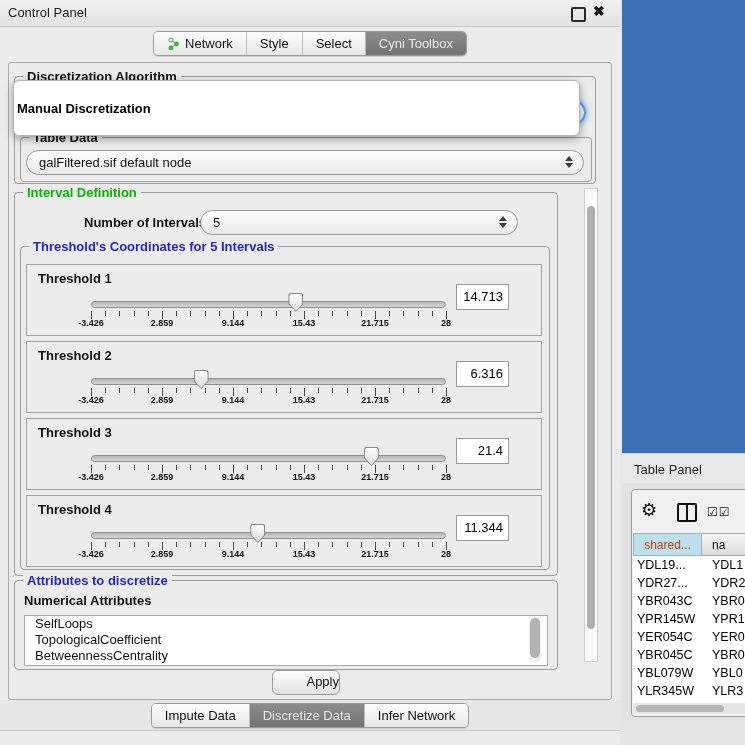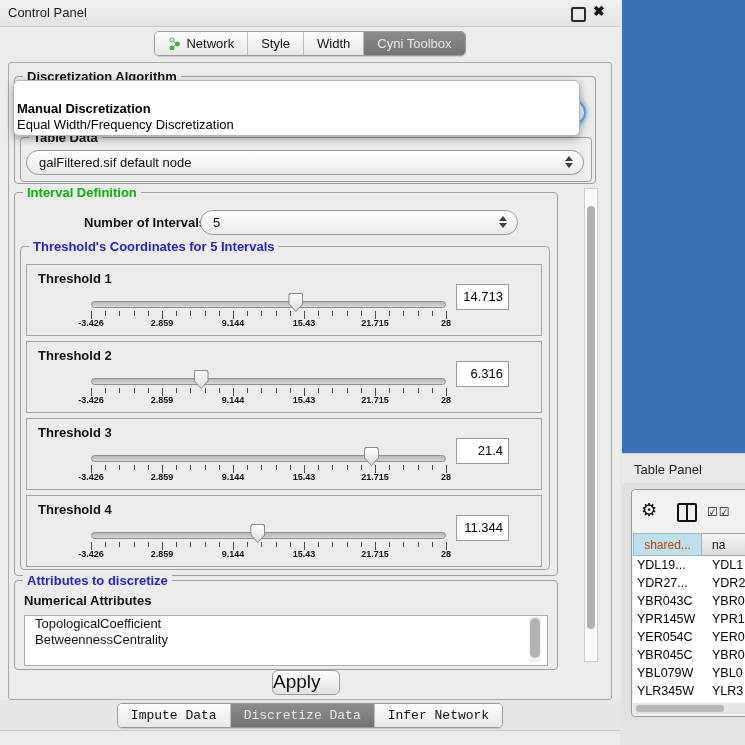--- a/index.html
+++ b/index.html
@@ -15,21 +15,21 @@
   .close-ico{left:593px;top:3px;font-size:14px;font-weight:bold;color:#1a1a1a;}
   
   .seg-bar{display:inline-flex;border:1px solid #9b9b9b;border-radius:5px;overflow:hidden;
            box-shadow:0 1px 1px rgba(0,0,0,.15);}
   .seg{padding:4px 13px;font-size:13px;color:#111;background:linear-gradient(#fdfdfd,#e8e8e8);
        border-left:1px solid #bdbdbd;white-space:nowrap;display:flex;align-items:center;gap:5px;}
   .seg:first-child{border-left:none;}
   .seg.sel{background:linear-gradient(#8d8d8d,#727272);color:#e9e9e9;}
   .tabs-top{left:0;top:31px;width:620px;text-align:center;text-decoration:underline;}
   .tabs-bottom-band{left:0;top:700px;width:620px;height:30px;background:#e7e7e7;border-bottom:1px solid #c9c9c9;}
-  .tabs-bottom{left:0;top:703px;width:620px;text-align:center;font-family:Liberation Mono, monospace;}
+  .tabs-bottom{left:0;top:703px;width:620px;text-align:center;}
   
   .outer-panel{left:8px;top:62px;width:602px;height:636px;border:1px solid #a9a9a9;border-radius:3px;}
   .group{position:absolute;border:1px solid #9e9e9e;border-radius:4px;}
   .group-label{position:absolute;top:-8px;left:8px;background:#ececec;padding:0 4px;
                font-size:13px;font-weight:bold;color:#111;white-space:nowrap;}
   .group-label.green{color:#09b409;}
   .group-label.blue{color:#2525c4;}
   .combo{position:absolute;height:25px;border:1px solid #9a9a9a;border-radius:13px;
          background:linear-gradient(#ffffff,#e9e9e9);display:flex;align-items:center;
          font-size:13px;color:#111;padding-left:12px;box-sizing:border-box;}
@@ -62,22 +62,22 @@
   
   .attr-sub{left:24px;top:593px;font-size:13px;font-weight:bold;color:#111;}
   .attr-list{left:24px;top:615px;width:522px;height:49px;background:#fff;border:1px solid #ababab;overflow:hidden;}
   .attr-item{font-size:13px;color:#111;padding-left:10px;height:16px;line-height:16px;white-space:nowrap;}
   .list-scroll{left:529px;top:617px;width:12px;height:45px;background:#f2f2f2;}
   .list-thumb{left:1px;top:1px;width:10px;height:40px;background:#b2b2b2;border-radius:5px;position:absolute;}
   
   .v-scroll{left:584px;top:188px;width:14px;height:474px;background:#fbfbfb;border:1px solid #cfcfcf;box-sizing:border-box;}
   .v-thumb{position:absolute;left:2px;top:17px;width:8px;height:423px;background:#b0b0b0;border-radius:5px;}
   .apply-btn{left:272px;top:670px;width:66px;height:23px;border:1px solid #9a9a9a;border-radius:6px;
-             background:linear-gradient(#fdfdfd,#e2e2e2);font-size:19px;color:#111;
-             text-align:left;line-height:22px;}
+             background:linear-gradient(#fdfdfd,#e2e2e2);font-size:13px;color:#111;
+             text-align:right;line-height:22px;}
   
   .net-window{left:622px;top:0;width:123px;height:453px;}
   .tp-header{left:622px;top:453px;width:123px;height:30px;background:#e8e8e8;border-top:1px solid #cfcfcf;}
   .tp-title{left:12px;top:8px;font-size:13px;color:#222;}
   .tp-body{left:622px;top:483px;width:123px;height:237px;background:#e2e2e2;}
   .tp-inner{left:631px;top:489px;width:130px;height:226px;background:#f1f1f1;border:1px solid #9a9a9a;border-radius:4px;}
   .gear{left:641px;top:499px;font-size:18px;color:#111;}
   .col-ico{left:677px;top:503px;width:16px;height:15px;border:2px solid #111;border-radius:2px;}
   .col-ico div{position:absolute;left:7px;top:0;width:2px;height:15px;background:#111;}
   .checks{left:707px;top:505px;font-size:12px;color:#111;letter-spacing:1px;}
@@ -113,21 +113,21 @@
             <circle cx="4" cy="3" r="2" fill="#fff" stroke="#3aa63a"></circle>
             <circle cx="4" cy="11" r="2.4" fill="#3db53d"></circle>
             <circle cx="9.5" cy="7" r="2.4" fill="#3db53d"></circle>
           </svg>
           <span>Network</span>
         </span>
         <span class="seg">
           <span>Style</span>
         </span>
         <span class="seg">
-          <span>Width</span>
+          <span>Select</span>
         </span>
         <span class="seg sel">
           <span>Cyni Toolbox</span>
         </span>
       </span>
   </div>
 
   <div class="abs outer-panel"></div>
 
   <div class="group" style="left:14px;top:76px;width:580px;height:106px;">
@@ -147,21 +147,20 @@
   <div class="combo" style="left:26px;top:150px;width:558px;">
     <span>galFiltered.sif default node</span>
     <span class="spin">
         <span class="tri-up"></span>
         <span class="tri-dn"></span>
       </span>
   </div>
 
   <div class="abs popup">
     <div class="abs popup-opt1">Manual Discretization</div>
-    <div class="abs popup-opt2">Equal Width/Frequency Discretization</div>
   </div>
 
   <div class="group" style="left:14px;top:192px;width:542px;height:382px;">
     <span class="group-label green">Interval Definition</span>
   </div>
   <span class="abs" style="left:84px;top:215px;font-size:13px;font-weight:bold;color:#111;">Number of Intervals</span>
   <div class="combo" style="left:200px;top:210px;width:318px;">
     <span>5</span>
     <span class="spin">
         <span class="tri-up"></span>
@@ -337,20 +336,21 @@
 
   <div class="abs v-scroll">
     <div class="v-thumb"></div>
   </div>
 
   <div class="group" style="left:14px;top:580px;width:542px;height:88px;">
     <span class="group-label blue">Attributes to discretize</span>
   </div>
   <span class="abs attr-sub">Numerical Attributes</span>
   <div class="abs attr-list" id="attr-list">
+      <div class="attr-item">SelfLoops</div>
       <div class="attr-item">TopologicalCoefficient</div>
       <div class="attr-item">BetweennessCentrality</div>
     </div>
   <div class="abs list-scroll">
     <div class="list-thumb"></div>
   </div>
 
   <div class="abs apply-btn">Apply</div>
 
   <div class="abs tabs-bottom-band"></div>

